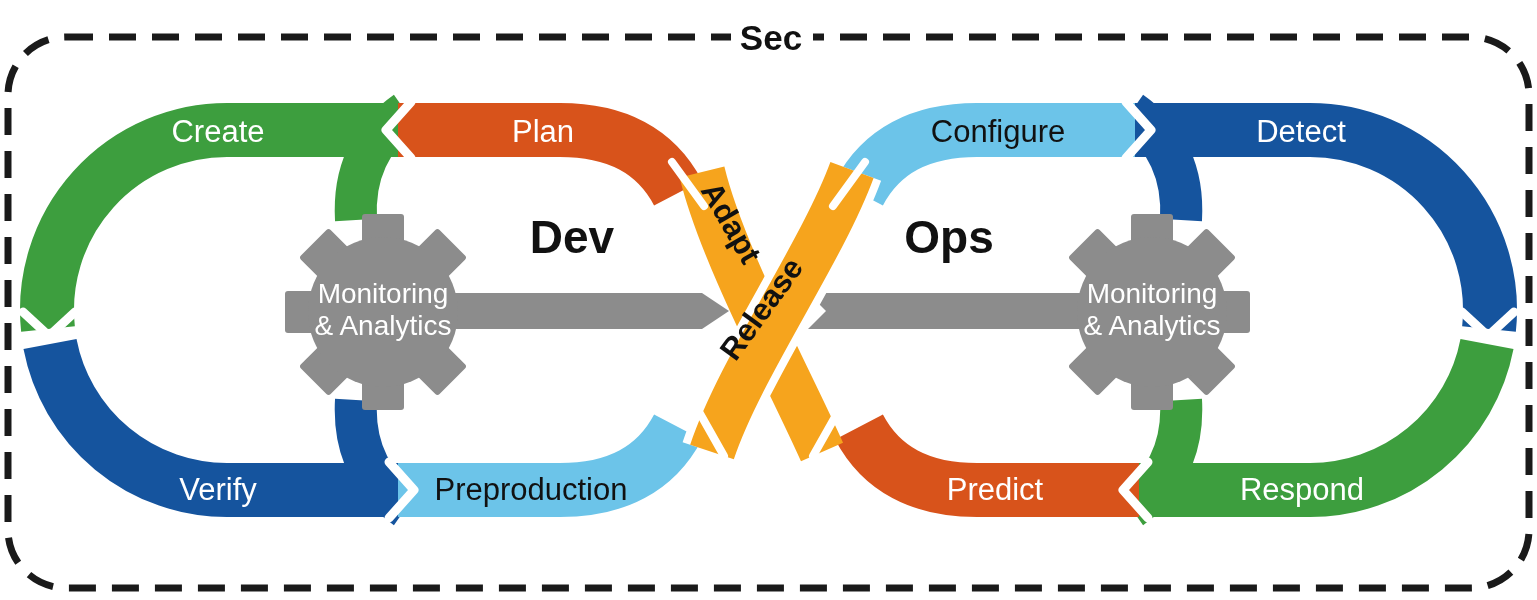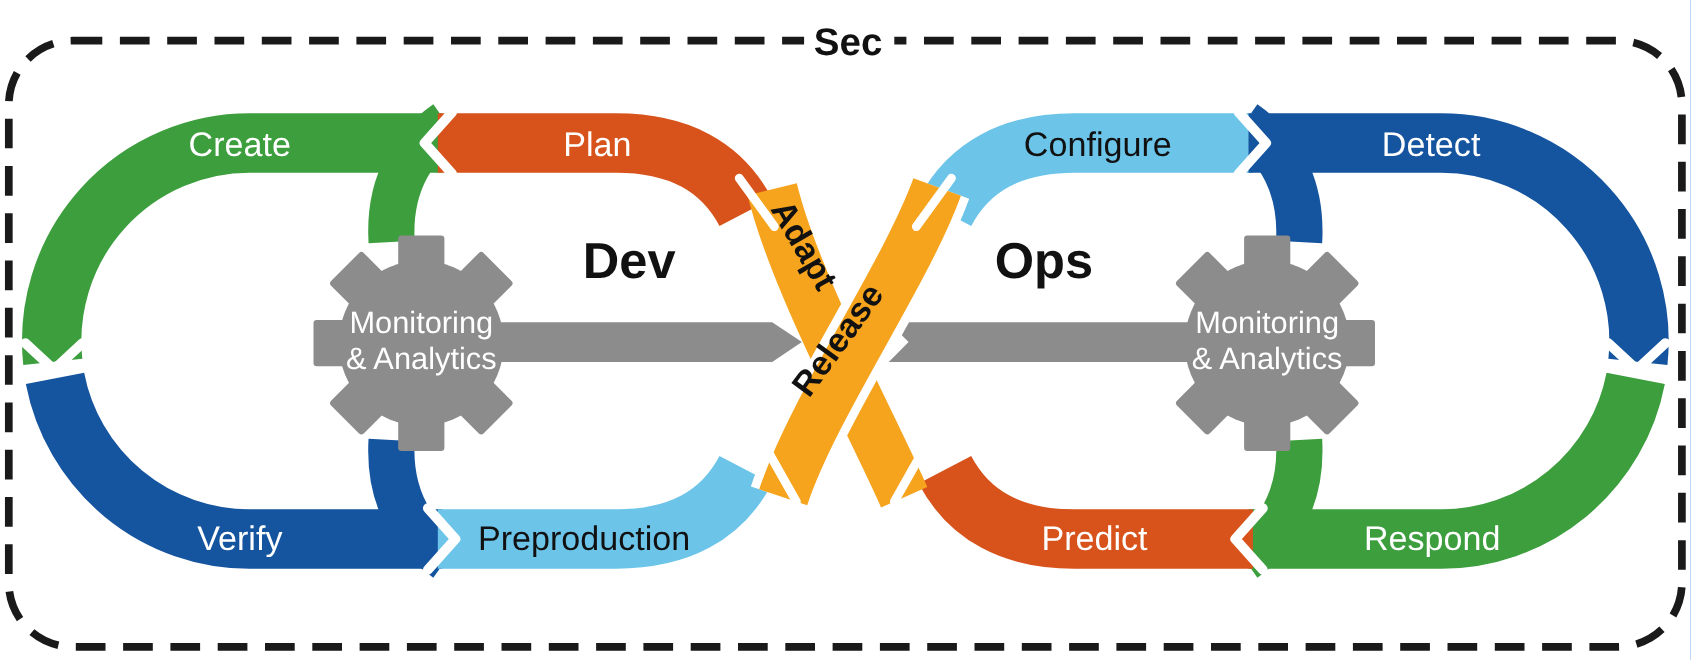--- a/index.html
+++ b/index.html
@@ -1,16 +1,16 @@
 <!DOCTYPE html>
 <html><head>
 <meta charset="utf-8">
 <style>
   html,body{margin:0;padding:0;background:#fff;}
-  .stage{position:relative;width:1537px;height:600px;background:#3b82f6;overflow:hidden;font-family:"Liberation Sans",sans-serif;}
+  .stage{position:relative;width:1537px;height:600px;background:#f97316;overflow:hidden;font-family:"Liberation Sans",sans-serif;}
   svg{display:block;}
   text{font-family:"Liberation Sans","DejaVu Sans",sans-serif;}
   .band-label{font-size:31px;font-weight:400;}
   .big-label{font-size:46px;font-weight:700;fill:#111;}
   .sec-label{font-size:35px;font-weight:700;fill:#111;}
   .gear-label{font-size:28px;font-weight:400;fill:#fff;}
   .ribbon-label{font-size:31px;font-weight:700;fill:#111;}
 </style>
 </head>
 <body>

